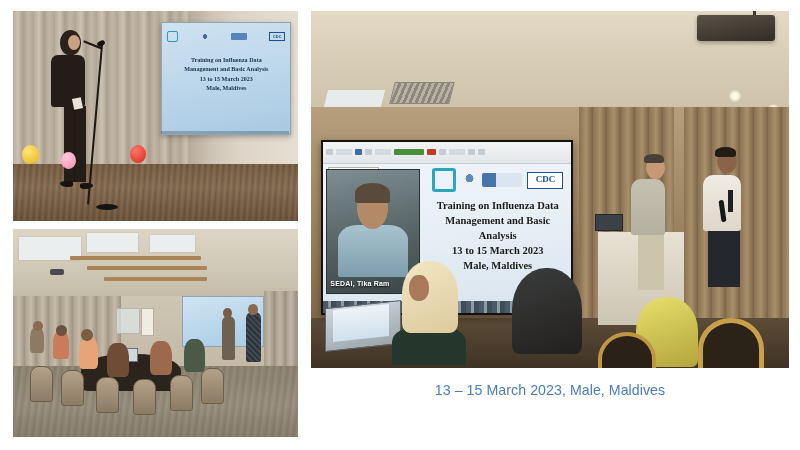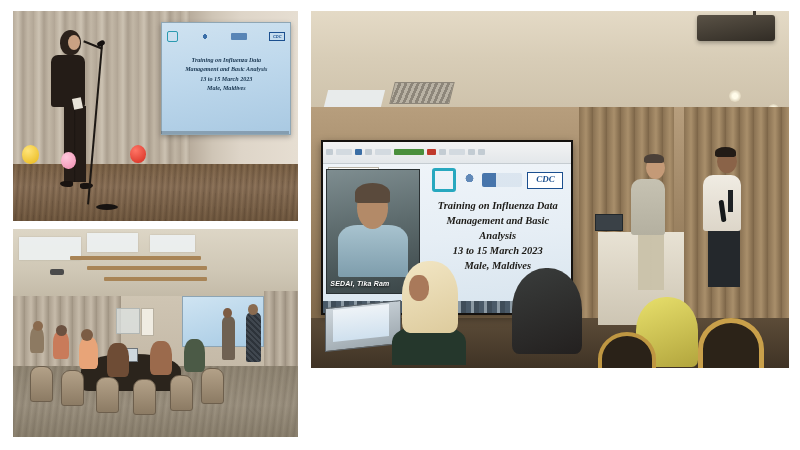--- a/index.html
+++ b/index.html
@@ -25,21 +25,20 @@
   
   .photo {
     position: absolute;
     overflow: hidden;
     background: #6b5c4a;
   }
   .photo .scene {
     position: absolute;
     inset: 0;
     overflow: hidden;
-    font-style: italic;
   }
 
   
   #photo-speaker { left: 13px; top: 11px; width: 285px; height: 210px; }
   #photo-speaker .wall {
     position: absolute; left: 0; top: 0; width: 100%; height: 74%;
     background: linear-gradient(90deg,#cbbfae 0%, #c3b7a6 4%, #d2c7b7 8%, #bfb3a2 12%, #cdc2b2 16%, #b9ad9c 20%, #c9bead 24%, #bdb1a0 28%, #cac0b0 33%, #b5a999 38%, #c6bbab 44%, #b2a695 50%, #c0b5a4 54%, #a99d8d 58%, #b8ac9c 62%, #cfc5b6 70%, #ded5c8 80%, #e6ded2 100%);
   }
   #photo-speaker .curtain {
     position: absolute; left: 0; top: 0; width: 62%; height: 74%;
@@ -624,15 +623,16 @@
       <div class="fg-hijab-cream"></div>
       <div class="fg-face-cream"></div>
       <div class="fg-hijab-dark"></div>
       <div class="fg-hijab-yellow"></div>
       <div class="fg-chair-gold2"></div>
       <div class="fg-chair-gold"></div>
     </div>
   </div>
 
   <div id="caption">
+    <span class="cap-line">13 – 15 March 2023, Male, Maldives</span>
   </div>
 
 </div>
 
 </body></html>

